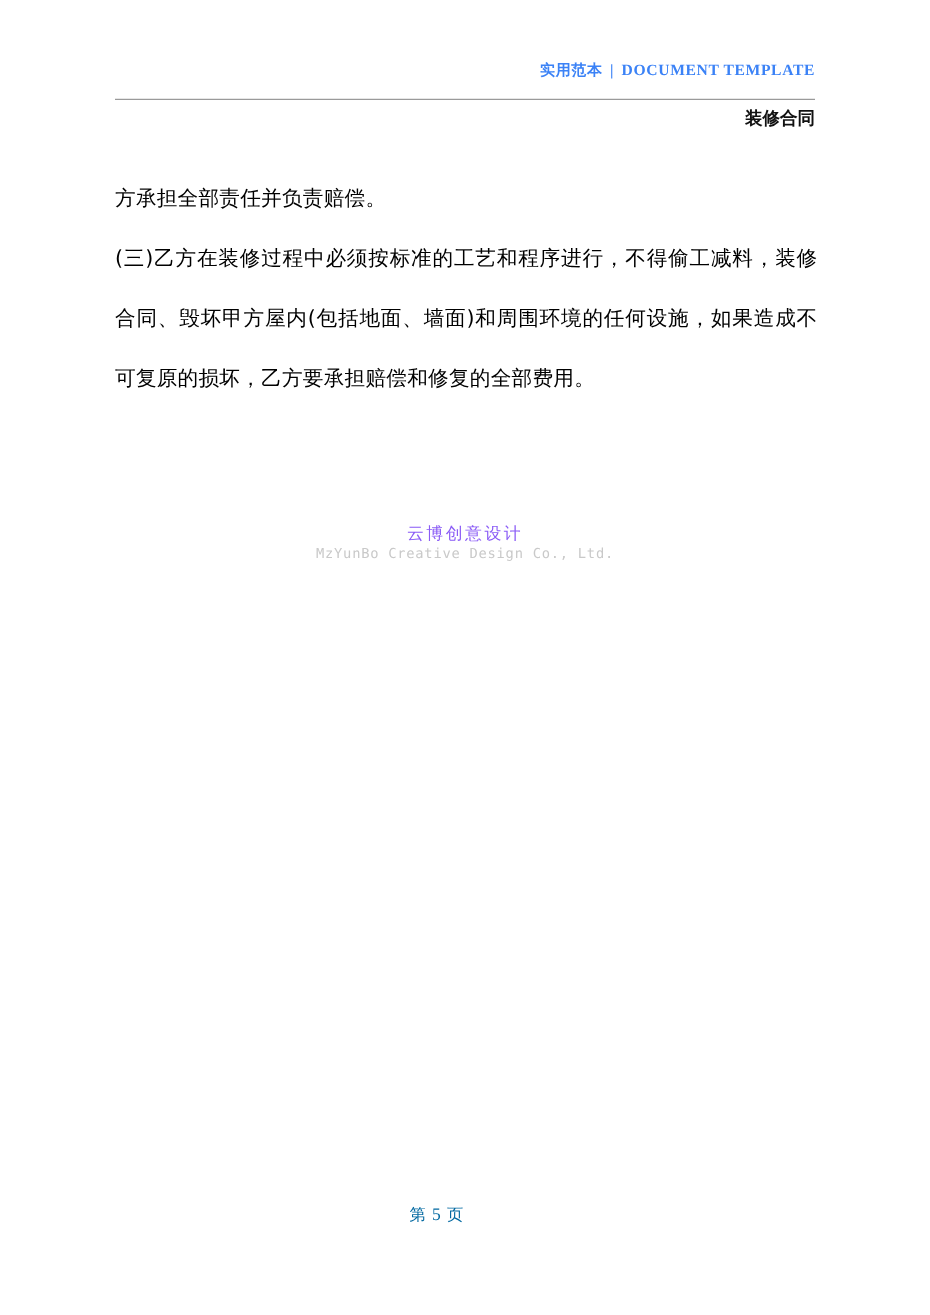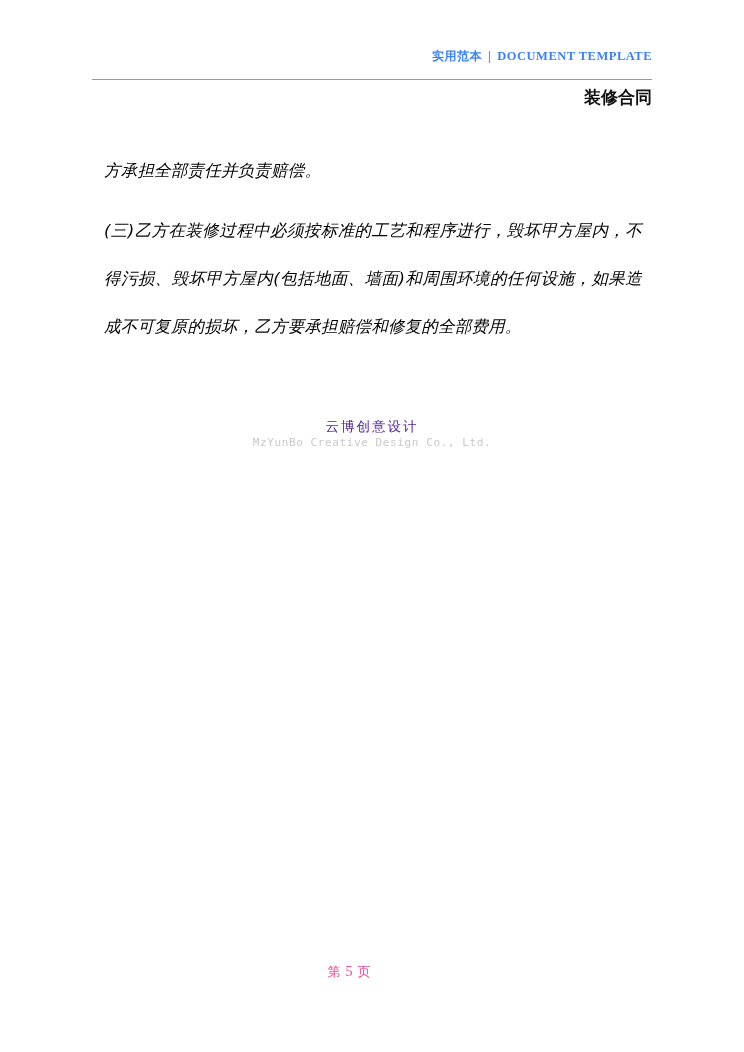--- a/index.html
+++ b/index.html
@@ -52,73 +52,72 @@
     width: 560px;
     height: 0;
     border-top: 1px solid #9a9a9a;
   }
   .header-line2 {
     position: absolute;
     left: 92px;
     top: 86px;
     width: 560px;
     text-align: right;
-    font-size: 17px;
+    font-size: 14px;
     font-weight: bold;
     font-family: "DejaVu Sans", sans-serif;
     color: #111111;
   }
 
   .body-text {
     position: absolute;
     left: 92px;
     top: 135px;
     width: 562px;
     font-family: "DejaVu Sans", sans-serif;
     font-size: 16.5px;
     line-height: 48px;
     color: #000000;
     letter-spacing: 0.2px;
   }
   .body-text p {
-    margin: 12px;
+    margin: 0;
     text-align: justify;
     text-justify: inter-ideograph;
-    font-style: italic;
   }
 
   .watermark {
     position: absolute;
     left: 0;
     top: 418px;
     width: 744px;
     text-align: center;
   }
   .wm-cn {
     font-family: "DejaVu Sans", sans-serif;
     font-size: 13.5px;
-    color: #4c1d95;
+    color: #8b5cf6;
     letter-spacing: 2px;
   }
   .wm-en {
     font-family: "DejaVu Sans Mono", monospace;
     font-size: 11px;
     color: #c9c9c9;
     letter-spacing: 0.6px;
   }
 
   .footer {
     position: absolute;
     left: 0;
     top: 963px;
     width: 698px;
     text-align: center;
     font-family: "DejaVu Sans", sans-serif;
     font-size: 13px;
-    color: #ec4899;
+    color: #0369a1;
   }
   .footer .num {
     padding: 0 5px;
     font-family: "Liberation Serif", serif;
     font-size: 14px;
   }
 </style>
 </head>
 <body>
 
@@ -129,21 +128,21 @@
       <span class="cn">实用范本</span><span class="sep">|</span><span>DOCUMENT TEMPLATE</span>
     </div>
   </div>
 
   <div class="header-rule"></div>
 
   <div class="header-line2">装修合同</div>
 
   <div class="body-text">
     <p>方承担全部责任并负责赔偿。</p>
-    <p>(三)乙方在装修过程中必须按标准的工艺和程序进行，毁坏甲方屋内，不得污损、毁坏甲方屋内(包括地面、墙面)和周围环境的任何设施，如果造成不可复原的损坏，乙方要承担赔偿和修复的全部费用。</p>
+    <p>(三)乙方在装修过程中必须按标准的工艺和程序进行，不得偷工减料，装修合同、毁坏甲方屋内(包括地面、墙面)和周围环境的任何设施，如果造成不可复原的损坏，乙方要承担赔偿和修复的全部费用。</p>
   </div>
 
   <div class="watermark">
     <div class="wm-cn">云博创意设计</div>
     <div class="wm-en">MzYunBo Creative Design Co., Ltd.</div>
   </div>
 
   <div class="footer">
     <span>第</span><span class="num">5</span><span>页</span>
   </div>

